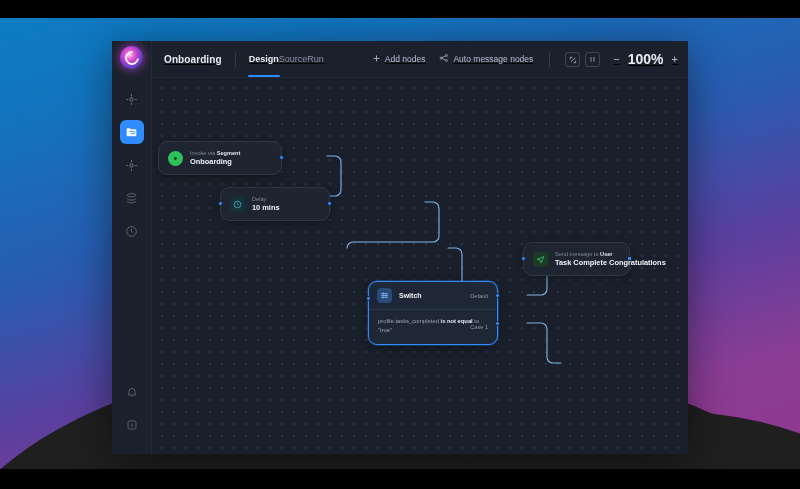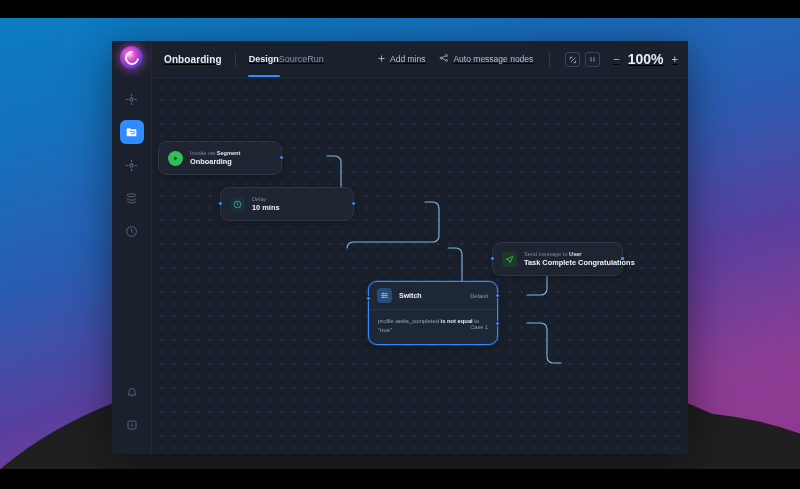--- a/index.html
+++ b/index.html
@@ -296,21 +296,21 @@
       </div>
 
       <div id="hdr-right">
 
         <div class="hdr-action">
           <span>
             <svg width="9" height="9" viewBox="0 0 24 24" fill="none" stroke="currentColor" stroke-width="2.2" stroke-linecap="round">
               <path d="M12 5v14M5 12h14"></path>
             </svg>
           </span>
-          <span>Add mins</span>
+          <span>Add nodes</span>
         </div>
 
         <div class="hdr-action">
           <span>
             <svg width="10" height="10" viewBox="0 0 24 24" fill="none" stroke="currentColor" stroke-width="1.8">
               <circle cx="5" cy="12" r="2.4"></circle>
                 <circle cx="18" cy="6" r="2.4"></circle>
                 <circle cx="18" cy="18" r="2.4"></circle>
               <path d="M7.3 11 15.8 6.9M7.3 13l8.5 4.1"></path>
             </svg>
@@ -372,21 +372,21 @@
           <div class="node-text">
             <div class="node-sub">
               <span>Invoke via </span><b>Segment</b>
             </div>
             <div class="node-title">Onboarding</div>
           </div>
         </div>
         <div class="port" style="right:-3px; top:50%; margin-top:-3px;"></div>
       </div>
 
-      <div class="node" id="node-delay" style="left:68px; top:109px; width:134px;">
+      <div class="node" id="node-delay" style="left:68px; top:109px; width:110px;">
         <div class="node-row">
           <div class="node-badge teal-soft">
             <svg width="9" height="9" viewBox="0 0 24 24" fill="none" stroke="currentColor" stroke-width="2">
               <circle cx="12" cy="12" r="9"></circle>
                 <path d="M12 7v5l3 2"></path>
             </svg>
           </div>
           <div class="node-text">
             <div class="node-sub">
               <span>Delay</span>
@@ -414,21 +414,21 @@
           <div class="cond">
             <span>profile.tasks_completed </span><b>is not equal</b><span> to "true"</span>
           </div>
           <div class="port-label">Case 1</div>
         </div>
         <div class="port" style="left:-3px; top:14px;"></div>
         <div class="port" style="right:-3px; top:11px;"></div>
         <div class="port" style="right:-3px; top:39px;"></div>
       </div>
 
-      <div class="node" id="node-congrats" style="left:340px; top:164px; width:131px;">
+      <div class="node" id="node-congrats" style="left:371px; top:164px; width:107px;">
         <div class="node-row">
           <div class="node-badge green-soft">
             <svg width="9" height="9" viewBox="0 0 24 24" fill="none" stroke="currentColor" stroke-width="2" stroke-linejoin="round">
               <path d="M3 11.5 21 4l-7.5 17-2.5-7.5z"></path>
             </svg>
           </div>
           <div class="node-text">
             <div class="node-sub">
               <span>Send message to </span><b>User</b>
             </div>

